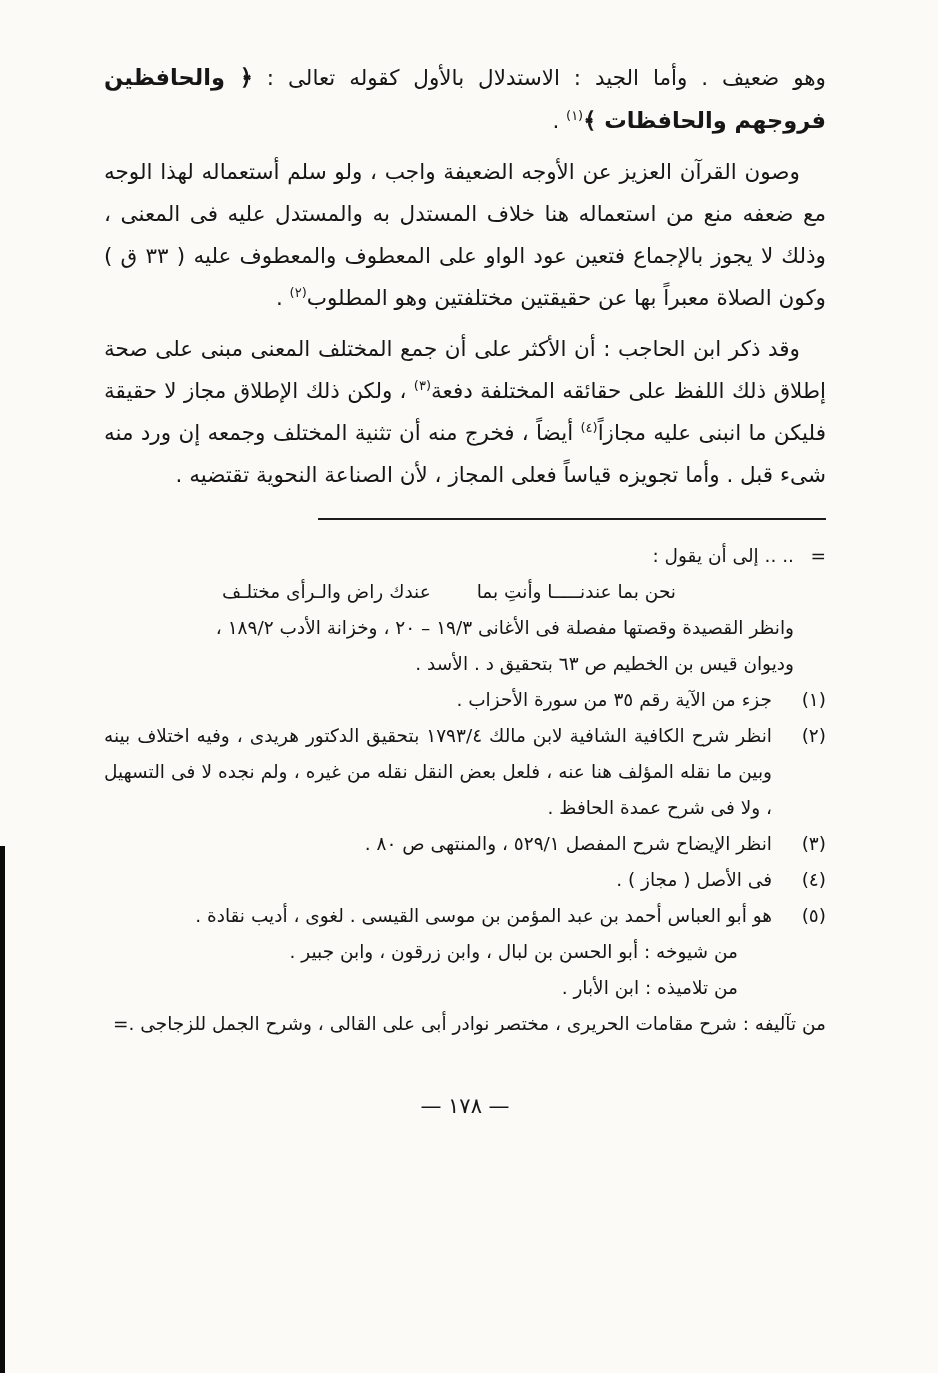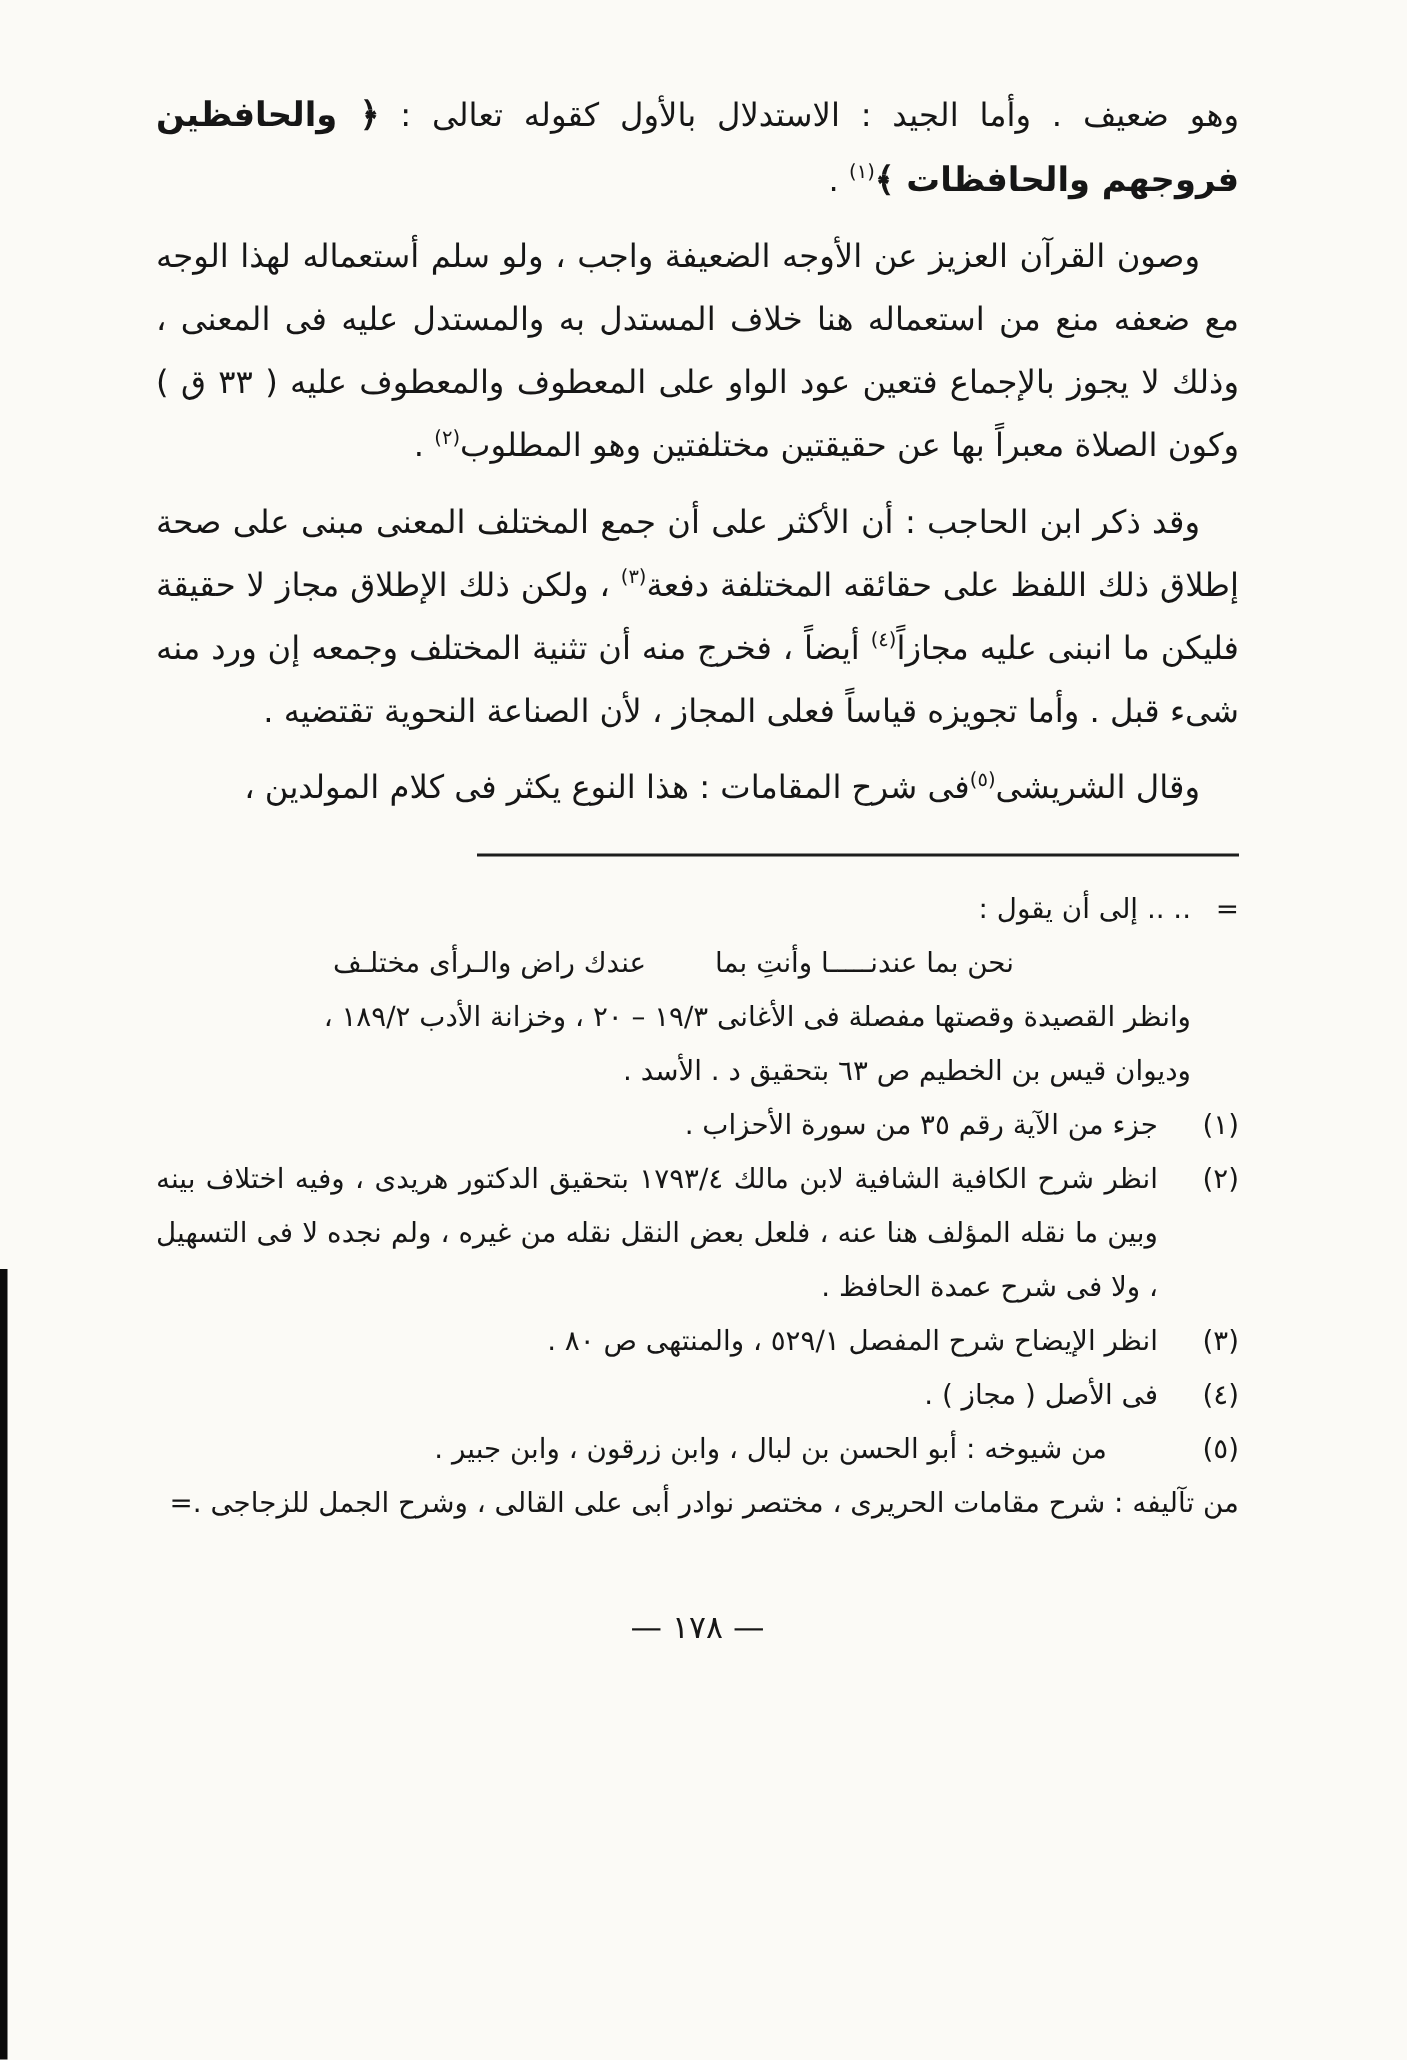--- a/index.html
+++ b/index.html
@@ -68,21 +68,20 @@
 
 <div class="page">
   <div class="edge-artifact"></div>
 
   <div class="content">
 
     <div class="body-text">
         <p class="para"><span>وهو ضعيف . وأما الجيد : الاستدلال بالأول كقوله تعالى : </span><span class="quran">﴿ والحافظين فروجهم والحافظات ﴾</span><span class="fnref">(١)</span><span> .</span></p>
         <p class="para indent"><span>وصون القرآن العزيز عن الأوجه الضعيفة واجب ، ولو سلم أستعماله لهذا الوجه مع ضعفه منع من استعماله هنا خلاف المستدل به والمستدل عليه فى المعنى ، وذلك لا يجوز بالإجماع فتعين عود الواو على المعطوف والمعطوف عليه ( ٣٣ ق ) وكون الصلاة معبراً بها عن حقيقتين مختلفتين وهو المطلوب</span><span class="fnref">(٢)</span><span> .</span></p>
         <p class="para indent"><span>وقد ذكر ابن الحاجب : أن الأكثر على أن جمع المختلف المعنى مبنى على صحة إطلاق ذلك اللفظ على حقائقه المختلفة دفعة</span><span class="fnref">(٣)</span><span> ، ولكن ذلك الإطلاق مجاز لا حقيقة فليكن ما انبنى عليه مجازاً</span><span class="fnref">(٤)</span><span> أيضاً ، فخرج منه أن تثنية المختلف وجمعه إن ورد منه شىء قبل . وأما تجويزه قياساً فعلى المجاز ، لأن الصناعة النحوية تقتضيه .</span></p>
-        <p class="para indent"><span>وقال الشريشى</span><span class="fnref">(٥)</span><span>فى شرح المقامات : هذا النوع يكثر فى كلام المولدين ،</span></p>
       </div>
 
     <hr class="fn-sep">
 
     <div class="footnotes">
 
       <div class="cont">
         <div class="cont-marker">=</div>
         <div class="cont-lines">
             <div class="fn-line">.. .. إلى أن يقول :</div>
@@ -116,21 +115,23 @@
           </div>
           <div class="fn-item">
             <div class="fn-marker">(٤)</div>
             <div class="fn-body">
               <div class="fn-text">فى الأصل ( مجاز ) .</div>
             </div>
           </div>
           <div class="fn-item">
             <div class="fn-marker">(٥)</div>
             <div class="fn-body">
+              <div class="fn-text">هو أبو العباس أحمد بن عبد المؤمن بن موسى القيسى . لغوى ، أديب نقادة .</div>
               <div class="fn-extra">من شيوخه : أبو الحسن بن لبال ، وابن زرقون ، وابن جبير .</div>
+              <div class="fn-extra">من تلاميذه : ابن الأبار .</div>
             </div>
           </div>
         </div>
 
       <div class="fn-trailing">من تآليفه : شرح مقامات الحريرى ، مختصر نوادر أبى على القالى ، وشرح الجمل للزجاجى .=</div>
     </div>
 
     <div class="page-num">— ١٧٨ —</div>
   </div>
 </div>

